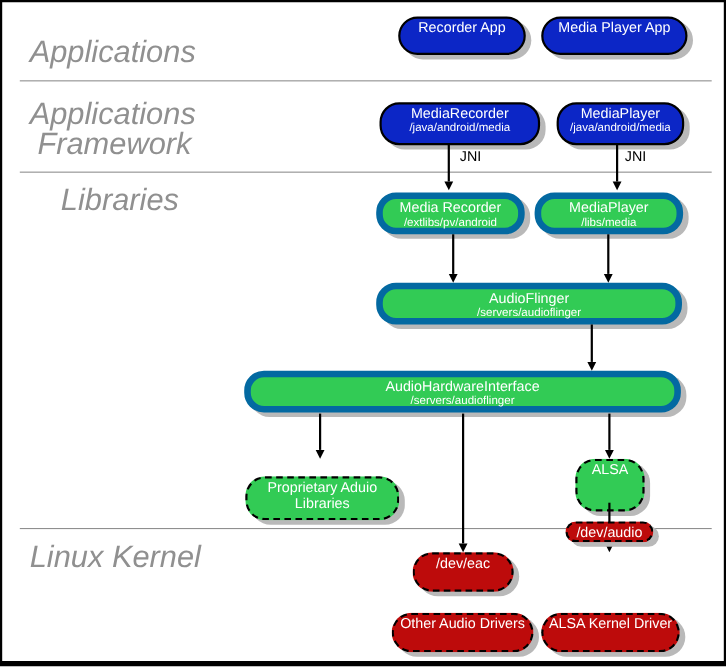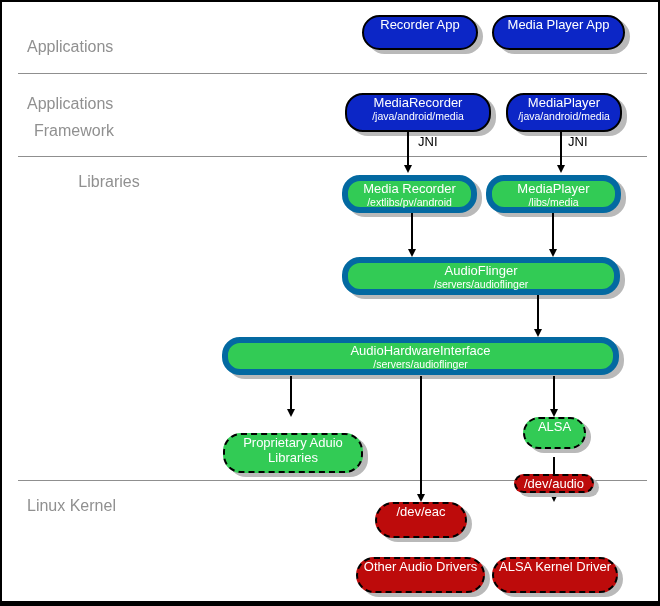--- a/index.html
+++ b/index.html
@@ -10,22 +10,23 @@
     border-bottom-width:5px;
     background:#fff;
     font-family:"Liberation Sans", sans-serif;
     overflow:hidden;
   }
   .divider{
     position:absolute;left:16px;width:629px;height:0;
     border-top:1px solid #8f8f8f;
   }
   .layer-label{
-    position:absolute;color:#909090;font-size:16px;line-height:27px;
+    position:absolute;color:#909090;font-size:28px;line-height:27px;
     white-space:nowrap;
+    font-style:italic;
   }
   .node{
     position:absolute;
     display:flex;flex-direction:column;align-items:center;justify-content:flex-start;
     border-radius:18px;
     color:#fff;text-align:center;
     box-shadow:5px 4px 0 #b9b9b9;
     box-sizing:border-box;
     line-height:1.18;
   }
@@ -115,21 +116,21 @@
   </div>
 
   <div class="varrow" style="left:288px;top:374px;height:33px"></div>
   <div class="varrow" style="left:418px;top:374px;height:118px"></div>
   <div class="varrow" style="left:551px;top:374px;height:33px"></div>
 
   <div class="node green-dashed" style="left:221px;top:431px;width:140px;height:40px">
     <span class="t1">Proprietary Aduio</span>
     <span class="t1">Libraries</span>
   </div>
-  <div class="node green-dashed" style="left:521px;top:415px;width:63px;height:32px">
+  <div class="node green-dashed" style="left:521px;top:415px;width:63px;height:48px">
     <span class="t1">ALSA</span>
   </div>
 
   <div class="varrow" style="left:551px;top:455px;height:37px"></div>
 
   <div class="node red-dashed" style="left:373px;top:500px;width:92px;height:36px">
     <span class="t1">/dev/eac</span>
   </div>
   <div class="node red-dashed" style="left:512px;top:472px;width:80px;height:19px">
     <span class="t1">/dev/audio</span>

